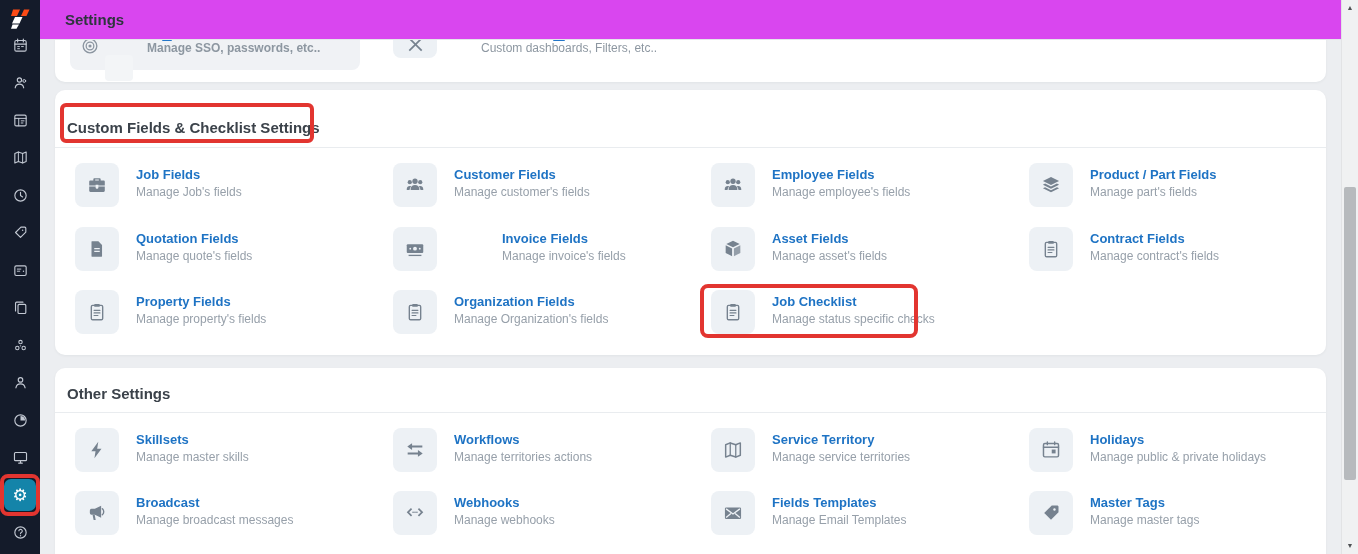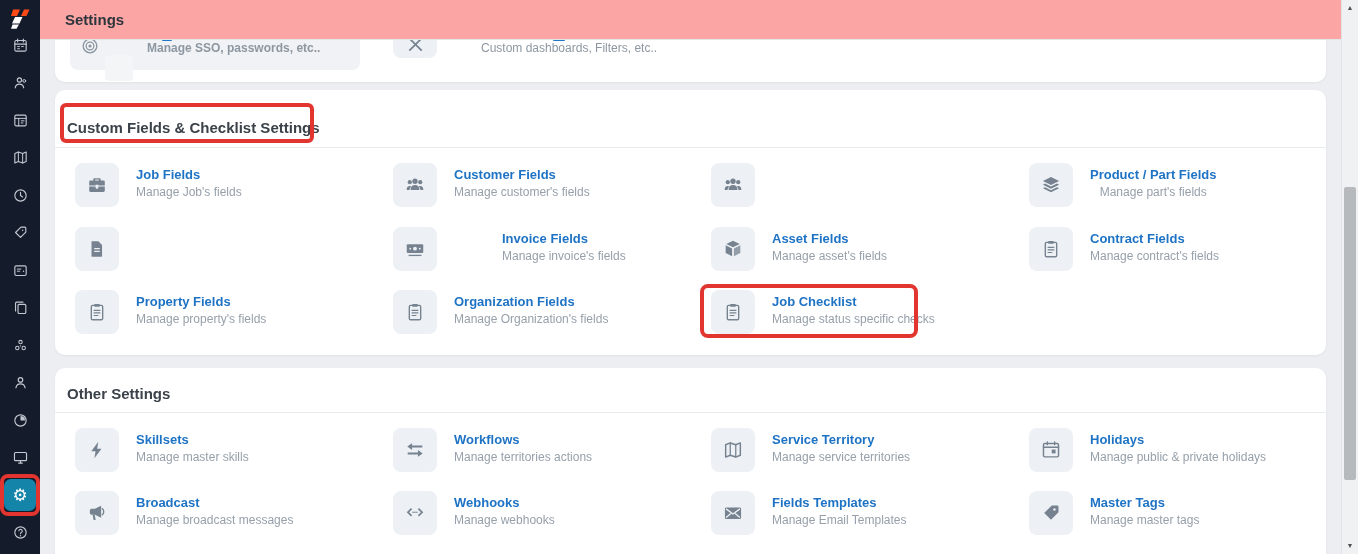--- a/index.html
+++ b/index.html
@@ -11,21 +11,21 @@
   
   .sidebar { position:absolute; left:0; top:0; width:40px; height:554px; background:#141b2a; z-index:30; }
   .logo { position:absolute; left:8px; top:7px; width:24px; height:24px; cursor:pointer; }
   .logo svg { width:24px; height:24px; }
   .side-item { position:absolute; left:0; width:40px; height:30px; display:flex; align-items:center; justify-content:center; color:#c3c9d3; cursor:pointer; }
   .side-item svg { width:17px; height:17px; }
   .side-item.active { left:4px; width:32px; height:32px; background:#1484a9; border-radius:7px; color:#ffffff; }
   .gear-glyph { font-family:"DejaVu Sans", sans-serif; font-size:17px; color:#fff; line-height:1; }
 
   
-  .topbar { position:absolute; left:40px; top:0; width:1301px; height:40px; background:#fca5a5; border-bottom:1px solid #e3e6e9; display:flex; align-items:center; padding-left:25px; z-index:20; }
+  .topbar { position:absolute; left:40px; top:0; width:1301px; height:40px; background:#d946ef; border-bottom:1px solid #e3e6e9; display:flex; align-items:center; padding-left:25px; z-index:20; }
   .page-title { font-size:15px; font-weight:bold; color:#2e353d; }
 
   
   .content { position:absolute; left:40px; top:40px; width:1301px; height:514px; overflow:hidden; z-index:10; }
   .card { position:absolute; left:15px; width:1271px; background:#ffffff; border-radius:10px; box-shadow:0 1px 3px rgba(20,30,40,.05); }
   .card-partial { top:-62px; height:104px; }
   .card-fields  { top:50px;  height:265px; }
   .card-other   { top:328px; height:236px; }
 
   .sec-title { position:absolute; left:12px; font-size:15px; font-weight:bold; color:#3b424a; line-height:17px; }
@@ -34,21 +34,21 @@
   .divider { position:absolute; left:0; width:100%; height:1px; background:#e9ecef; }
   .card-fields .divider { top:57px; }
   .card-other  .divider { top:44px; }
 
   
   .s-item { position:absolute; display:flex; align-items:flex-start; width:302px; height:46px; cursor:pointer; }
   .ibox { flex:0 0 44px; width:44px; height:44px; border-radius:8px; background:#edf1f5; color:#76828f; display:flex; align-items:center; justify-content:center; }
   .ibox svg { width:22px; height:22px; }
   .itxt { margin-left:17px; padding-top:4px; }
   .ititle { font-size:13px; font-weight:bold; color:#1e73c4; line-height:15px; white-space:nowrap; }
-  .idesc { font-size:12px; color:#97a0aa; margin-top:4px; line-height:13px; white-space:nowrap;text-align:center; }
+  .idesc { font-size:12px; color:#97a0aa; margin-top:4px; line-height:13px; white-space:nowrap; }
 
   
   .hover-rect { position:absolute; left:15px; top:10px; width:290px; height:82px; background:#f0f2f5; border-radius:8px; }
   .tooltip-box { position:absolute; left:50px; top:77px; width:28px; height:26px; background:#f3f5f7; border-radius:4px; }
   .p-ibox { position:absolute; width:44px; height:44px; border-radius:8px; background:#edf1f5; color:#76828f; display:flex; align-items:flex-end; justify-content:center; padding-bottom:3px; }
   .p-ibox svg { width:21px; height:21px; }
   .p-emblem { position:absolute; width:20px; height:20px; color:#8b95a0; }
   .p-emblem svg { width:20px; height:20px; }
   .p-desc { position:absolute; font-size:12px; color:#8d97a1; white-space:nowrap; }
   .p-sliver { position:absolute; height:3px; background:#2276c9; border-radius:1px; }
@@ -268,20 +268,24 @@
                 <g fill="currentColor">
                   <circle cx="12" cy="7.9" r="2.9"></circle>
                   <circle cx="6.3" cy="8.9" r="2.3"></circle>
                   <circle cx="17.7" cy="8.9" r="2.3"></circle>
                   <path d="M12 12c2.6 0 4.7 1.7 4.7 3.9v1.6H7.3v-1.6C7.3 13.7 9.4 12 12 12z"></path>
                   <path d="M3 17.5v-1.1c0-1.8 1.5-3.2 3.3-3.2.5 0 1 .1 1.4.3a5.6 5.6 0 0 0-1.6 3.4v.6H3z"></path>
                   <path d="M21 17.5h-3.1v-.6a5.6 5.6 0 0 0-1.6-3.4c.4-.2.9-.3 1.4-.3 1.8 0 3.3 1.4 3.3 3.2v1.1z"></path>
                 </g>
               </svg>
             </div>
+            <div class="itxt">
+              <div class="ititle">Employee Fields</div>
+              <div class="idesc">Manage employee's fields</div>
+            </div>
           </div>
           <div class="s-item" style="left: 974px; top: 73px;">
             <div class="ibox">
               <svg viewBox="0 0 24 24">
                 <g fill="currentColor">
                   <path d="M12 3.2l8.8 4.4L12 12 3.2 7.6z"></path>
                   <path d="M5.5 10.4L12 13.7l6.5-3.3 2.3 1.2L12 16 3.2 11.6z"></path>
                   <path d="M5.5 14.4L12 17.7l6.5-3.3 2.3 1.2L12 20l-8.8-4.4z"></path>
                 </g>
               </svg>
@@ -290,20 +294,24 @@
               <div class="ititle">Product / Part Fields</div>
               <div class="idesc">Manage part's fields</div>
             </div>
           </div>
           <div class="s-item" style="left: 20px; top: 136.5px;">
             <div class="ibox">
               <svg viewBox="0 0 24 24">
                 <path fill="currentColor" d="M6.5 3.5h7l4 4V20c0 .3-.2.5-.5.5H6.5A.5.5 0 0 1 6 20V4c0-.3.2-.5.5-.5z"></path>
                 <path fill="#edf1f5" d="M9 11h6v1.3H9zM9 14h6v1.3H9z"></path>
               </svg>
+            </div>
+            <div class="itxt">
+              <div class="ititle">Quotation Fields</div>
+              <div class="idesc">Manage quote's fields</div>
             </div>
           </div>
           <div class="s-item" style="left: 338px; top: 136.5px; gap: 48px;">
             <div class="ibox">
               <svg viewBox="0 0 24 24">
                 <g fill="currentColor">
                   <rect x="3" y="6.8" width="18" height="9.6" rx="1.2"></rect>
                   <rect x="5" y="18.3" width="14" height="1.4"></rect>
                 </g>
                 <circle cx="12" cy="11.6" r="2.1" fill="#edf1f5"></circle>

